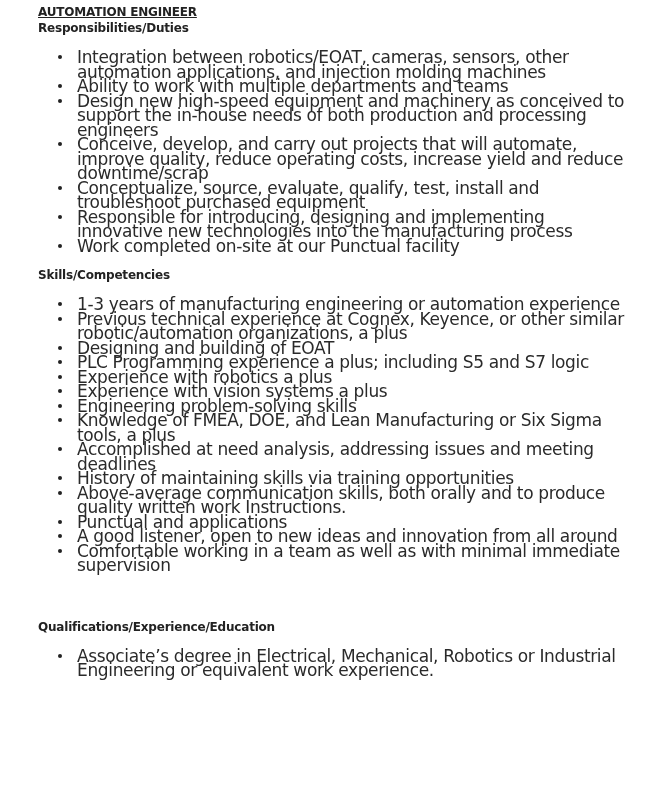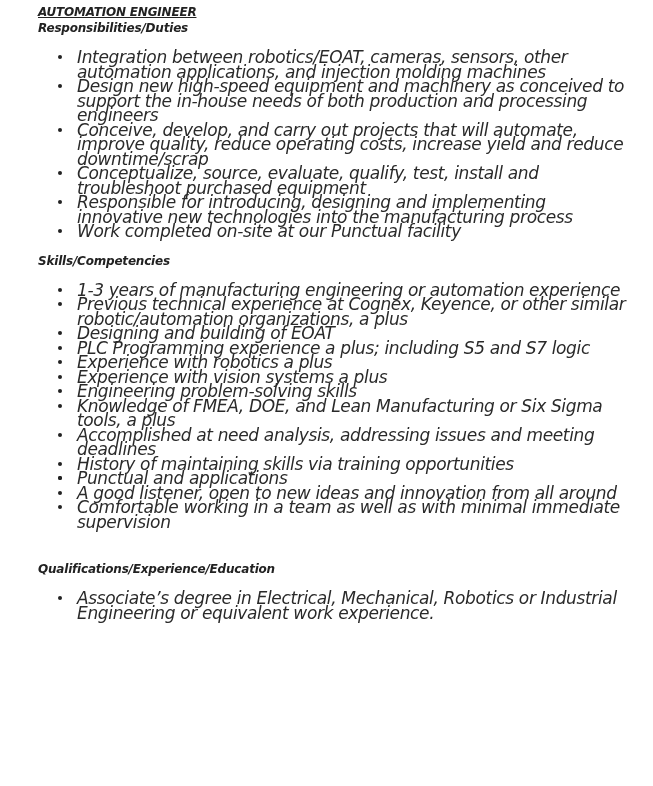--- a/index.html
+++ b/index.html
@@ -1,21 +1,21 @@
 <!DOCTYPE html>
 <html><head>
 <meta charset="utf-8">
 <style>
   html, body { margin: 0; padding: 0; background: #ffffff; }
   body {
     width: 653px; height: 786px; position: relative; overflow: hidden;
     font-family: "DejaVu Sans", "Liberation Sans", sans-serif;
     color: #222222;
   }
-  .doc { position: absolute; left: 38px; top: 4px; width: 590px; font-style: italic; }
+  .doc { position: absolute; left: 38px; top: 4px; width: 590px; }
   .title {
     font-weight: bold; font-size: 12px; text-decoration: underline;
     line-height: 16px; margin: 0; letter-spacing: -0.2px;
   }
   .heading {
     font-weight: bold; font-size: 12px; line-height: 16px; margin: 0;
     letter-spacing: -0.2px;
   }
   ul {
     list-style: none; margin: 0; padding: 0;
@@ -31,42 +31,43 @@
 </style>
 </head>
 <body>
 
 <div class="doc">
   <p class="title">AUTOMATION ENGINEER</p>
 
   <p class="heading" style="margin-top:0">Responsibilities/Duties</p>
   <ul style="margin-top:14px">
     <li><span class="bullet"></span><span>Integration between robotics/EOAT, cameras, sensors, other automation applications, and injection molding machines</span></li>
+    <li><span class="bullet"></span><span>Ability to work with multiple departments and teams</span></li>
     <li><span class="bullet"></span><span>Design new high-speed equipment and machinery as conceived to support the in-house needs of both production and processing engineers</span></li>
     <li><span class="bullet"></span><span>Conceive, develop, and carry out projects that will automate, improve quality, reduce operating costs, increase yield and reduce downtime/scrap</span></li>
     <li><span class="bullet"></span><span>Conceptualize, source, evaluate, qualify, test, install and troubleshoot purchased equipment</span></li>
     <li><span class="bullet"></span><span>Responsible for introducing, designing and implementing innovative new technologies into the manufacturing process</span></li>
     <li><span class="bullet"></span><span>Work completed on-site at our Punctual facility</span></li>
   </ul>
 
   <p class="heading" style="margin-top:14px">Skills/Competencies</p>
   <ul style="margin-top:14px">
     <li><span class="bullet"></span><span>1-3 years of manufacturing engineering or automation experience</span></li>
     <li><span class="bullet"></span><span>Previous technical experience at Cognex, Keyence, or other similar robotic/automation organizations, a plus</span></li>
     <li><span class="bullet"></span><span>Designing and building of EOAT</span></li>
     <li><span class="bullet"></span><span>PLC Programming experience a plus; including S5 and S7 logic</span></li>
     <li><span class="bullet"></span><span>Experience with robotics a plus</span></li>
     <li><span class="bullet"></span><span>Experience with vision systems a plus</span></li>
     <li><span class="bullet"></span><span>Engineering problem-solving skills</span></li>
     <li><span class="bullet"></span><span>Knowledge of FMEA, DOE, and Lean Manufacturing or Six Sigma tools, a plus</span></li>
     <li><span class="bullet"></span><span>Accomplished at need analysis, addressing issues and meeting deadlines</span></li>
     <li><span class="bullet"></span><span>History of maintaining skills via training opportunities</span></li>
-    <li><span class="bullet"></span></li>
+    <li><span class="bullet"></span><span>Above-average communication skills, both orally and to produce quality written work Instructions.</span></li>
     <li><span class="bullet"></span><span>Punctual and applications</span></li>
     <li><span class="bullet"></span><span>A good listener, open to new ideas and innovation from all around</span></li>
     <li><span class="bullet"></span><span>Comfortable working in a team as well as with minimal immediate supervision</span></li>
   </ul>
 
-  <p class="heading" style="margin-top:32px">Qualifications/Experience/Education</p>
+  <p class="heading" style="margin-top:46px">Qualifications/Experience/Education</p>
   <ul style="margin-top:14px">
     <li><span class="bullet"></span><span>Associate’s degree in Electrical, Mechanical, Robotics or Industrial Engineering or equivalent work experience.</span></li>
   </ul>
 </div>
 
 </body></html>

